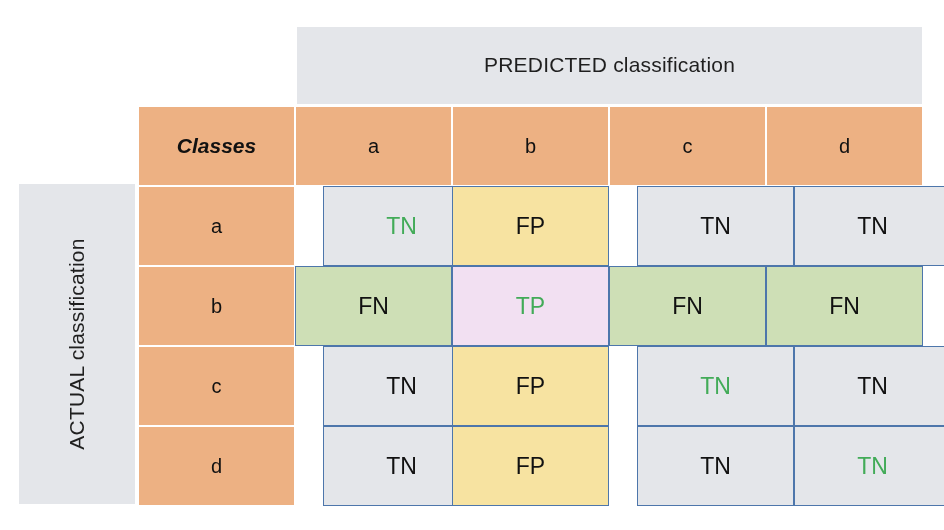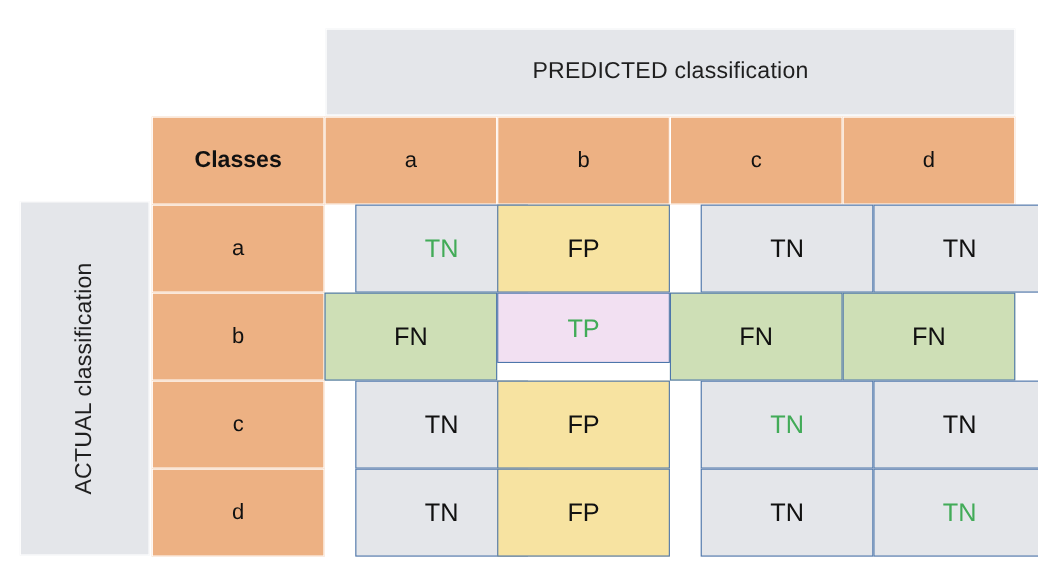--- a/index.html
+++ b/index.html
@@ -65,20 +65,21 @@
   }
 
   
   .hdr {
     background: #edb183;
     border: 1px solid #ffffff;
     font-size: 20px;
     color: #111111;
   }
   .hdr.classes {
+    font-style: italic;
     font-weight: 600;
     font-size: 21px;
   }
 
   
   .body-cell {
     border: 1px solid #4d76ab;
     font-size: 23px;
   }
   .bg-gray   { background: #e4e6ea; margin-left: 28px; }
@@ -111,21 +112,21 @@
     </div>
 
   <div id="matrix-body">
       <div class="cell hdr" style="left: 138px; top: 186px; width: 157px; height: 80px;">a</div>
       <div class="cell body-cell bg-gray txt-green" style="left: 295px; top: 186px; width: 157px; height: 80px;">TN</div>
       <div class="cell body-cell bg-yellow txt-dark" style="left: 452px; top: 186px; width: 157px; height: 80px;">FP</div>
       <div class="cell body-cell bg-gray txt-dark" style="left: 609px; top: 186px; width: 157px; height: 80px;">TN</div>
       <div class="cell body-cell bg-gray txt-dark" style="left: 766px; top: 186px; width: 157px; height: 80px;">TN</div>
       <div class="cell hdr" style="left: 138px; top: 266px; width: 157px; height: 80px;">b</div>
       <div class="cell body-cell bg-green txt-dark" style="left: 295px; top: 266px; width: 157px; height: 80px;">FN</div>
-      <div class="cell body-cell bg-pink txt-green" style="left: 452px; top: 266px; width: 157px; height: 64px;">TP</div>
+      <div class="cell body-cell bg-pink txt-green" style="left: 452px; top: 266px; width: 157px; height: 80px;">TP</div>
       <div class="cell body-cell bg-green txt-dark" style="left: 609px; top: 266px; width: 157px; height: 80px;">FN</div>
       <div class="cell body-cell bg-green txt-dark" style="left: 766px; top: 266px; width: 157px; height: 80px;">FN</div>
       <div class="cell hdr" style="left: 138px; top: 346px; width: 157px; height: 80px;">c</div>
       <div class="cell body-cell bg-gray txt-dark" style="left: 295px; top: 346px; width: 157px; height: 80px;">TN</div>
       <div class="cell body-cell bg-yellow txt-dark" style="left: 452px; top: 346px; width: 157px; height: 80px;">FP</div>
       <div class="cell body-cell bg-gray txt-green" style="left: 609px; top: 346px; width: 157px; height: 80px;">TN</div>
       <div class="cell body-cell bg-gray txt-dark" style="left: 766px; top: 346px; width: 157px; height: 80px;">TN</div>
       <div class="cell hdr" style="left: 138px; top: 426px; width: 157px; height: 80px;">d</div>
       <div class="cell body-cell bg-gray txt-dark" style="left: 295px; top: 426px; width: 157px; height: 80px;">TN</div>
       <div class="cell body-cell bg-yellow txt-dark" style="left: 452px; top: 426px; width: 157px; height: 80px;">FP</div>

